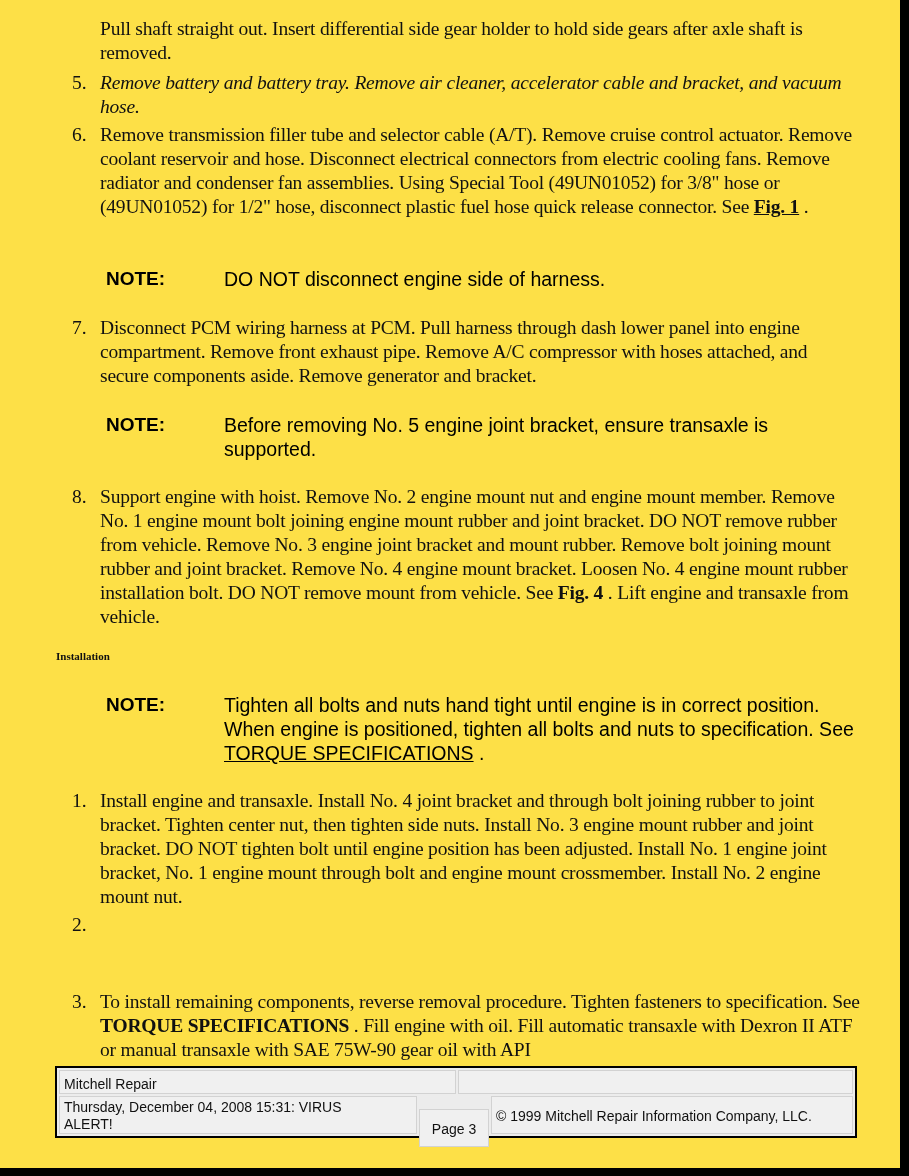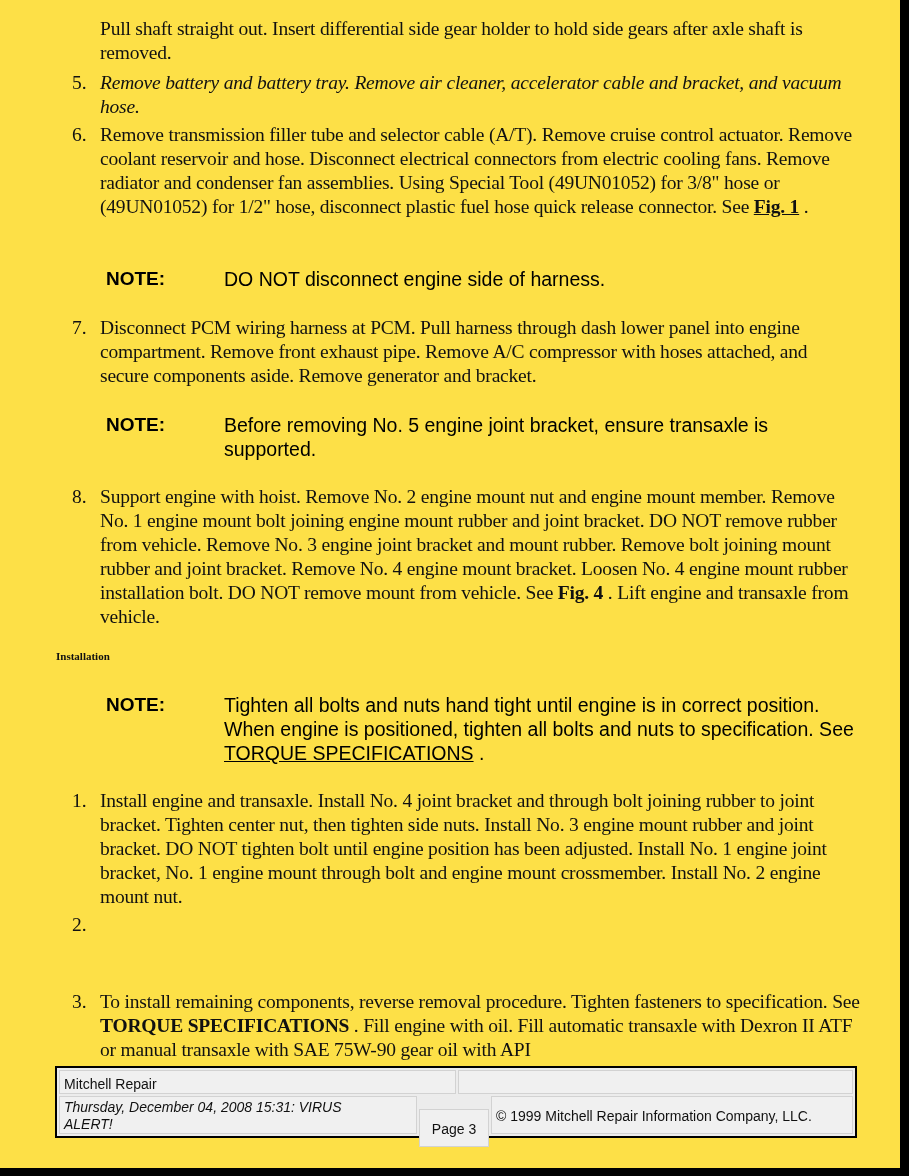--- a/index.html
+++ b/index.html
@@ -81,21 +81,21 @@
   <div class="para serif" style="top:789px;">Install engine and transaxle. Install No. 4 joint bracket and through bolt joining rubber to joint bracket. Tighten center nut, then tighten side nuts. Install No. 3 engine mount rubber and joint bracket. DO NOT tighten bolt until engine position has been adjusted. Install No. 1 engine joint bracket, No. 1 engine mount through bolt and engine mount crossmember. Install No. 2 engine mount nut.</div>
 
   <div class="num serif" style="top:913px;">2.</div>
 
   <div class="num serif" style="top:990px;">3.</div>
   <div class="para serif" style="top:990px;"><span>To install remaining components, reverse removal procedure. Tighten fasteners to specification. See </span><span class="fig">TORQUE SPECIFICATIONS</span><span> . Fill engine with oil. Fill automatic transaxle with Dexron II ATF or manual transaxle with SAE 75W-90 gear oil with API</span></div>
 
   <div class="footer sans">
     <div class="fcell" style="left:2px; top:2px; width:397px; height:24px; padding:5px 4px;">Mitchell Repair</div>
     <div class="fcell" style="left:401px; top:2px; width:395px; height:24px;"></div>
-    <div class="fcell" style="left:2px; top:28px; width:358px; height:38px; padding:2px 4px;font-style:italic;">
+    <div class="fcell" style="left:2px; top:28px; width:358px; height:38px; padding:2px 4px;">
       <div>Thursday, December 04, 2008 15:31: VIRUS</div>
       <div>ALERT!</div>
     </div>
     <div class="fcell" style="left:362px; top:28px; width:70px; height:38px; padding:11px 0; text-align:center;margin-top:13px;">Page 3</div>
     <div class="fcell" style="left:434px; top:28px; width:362px; height:38px; padding:11px 4px; white-space:nowrap;">© 1999 Mitchell Repair Information Company, LLC.</div>
   </div>
 
 </div>
 
 </body></html>

